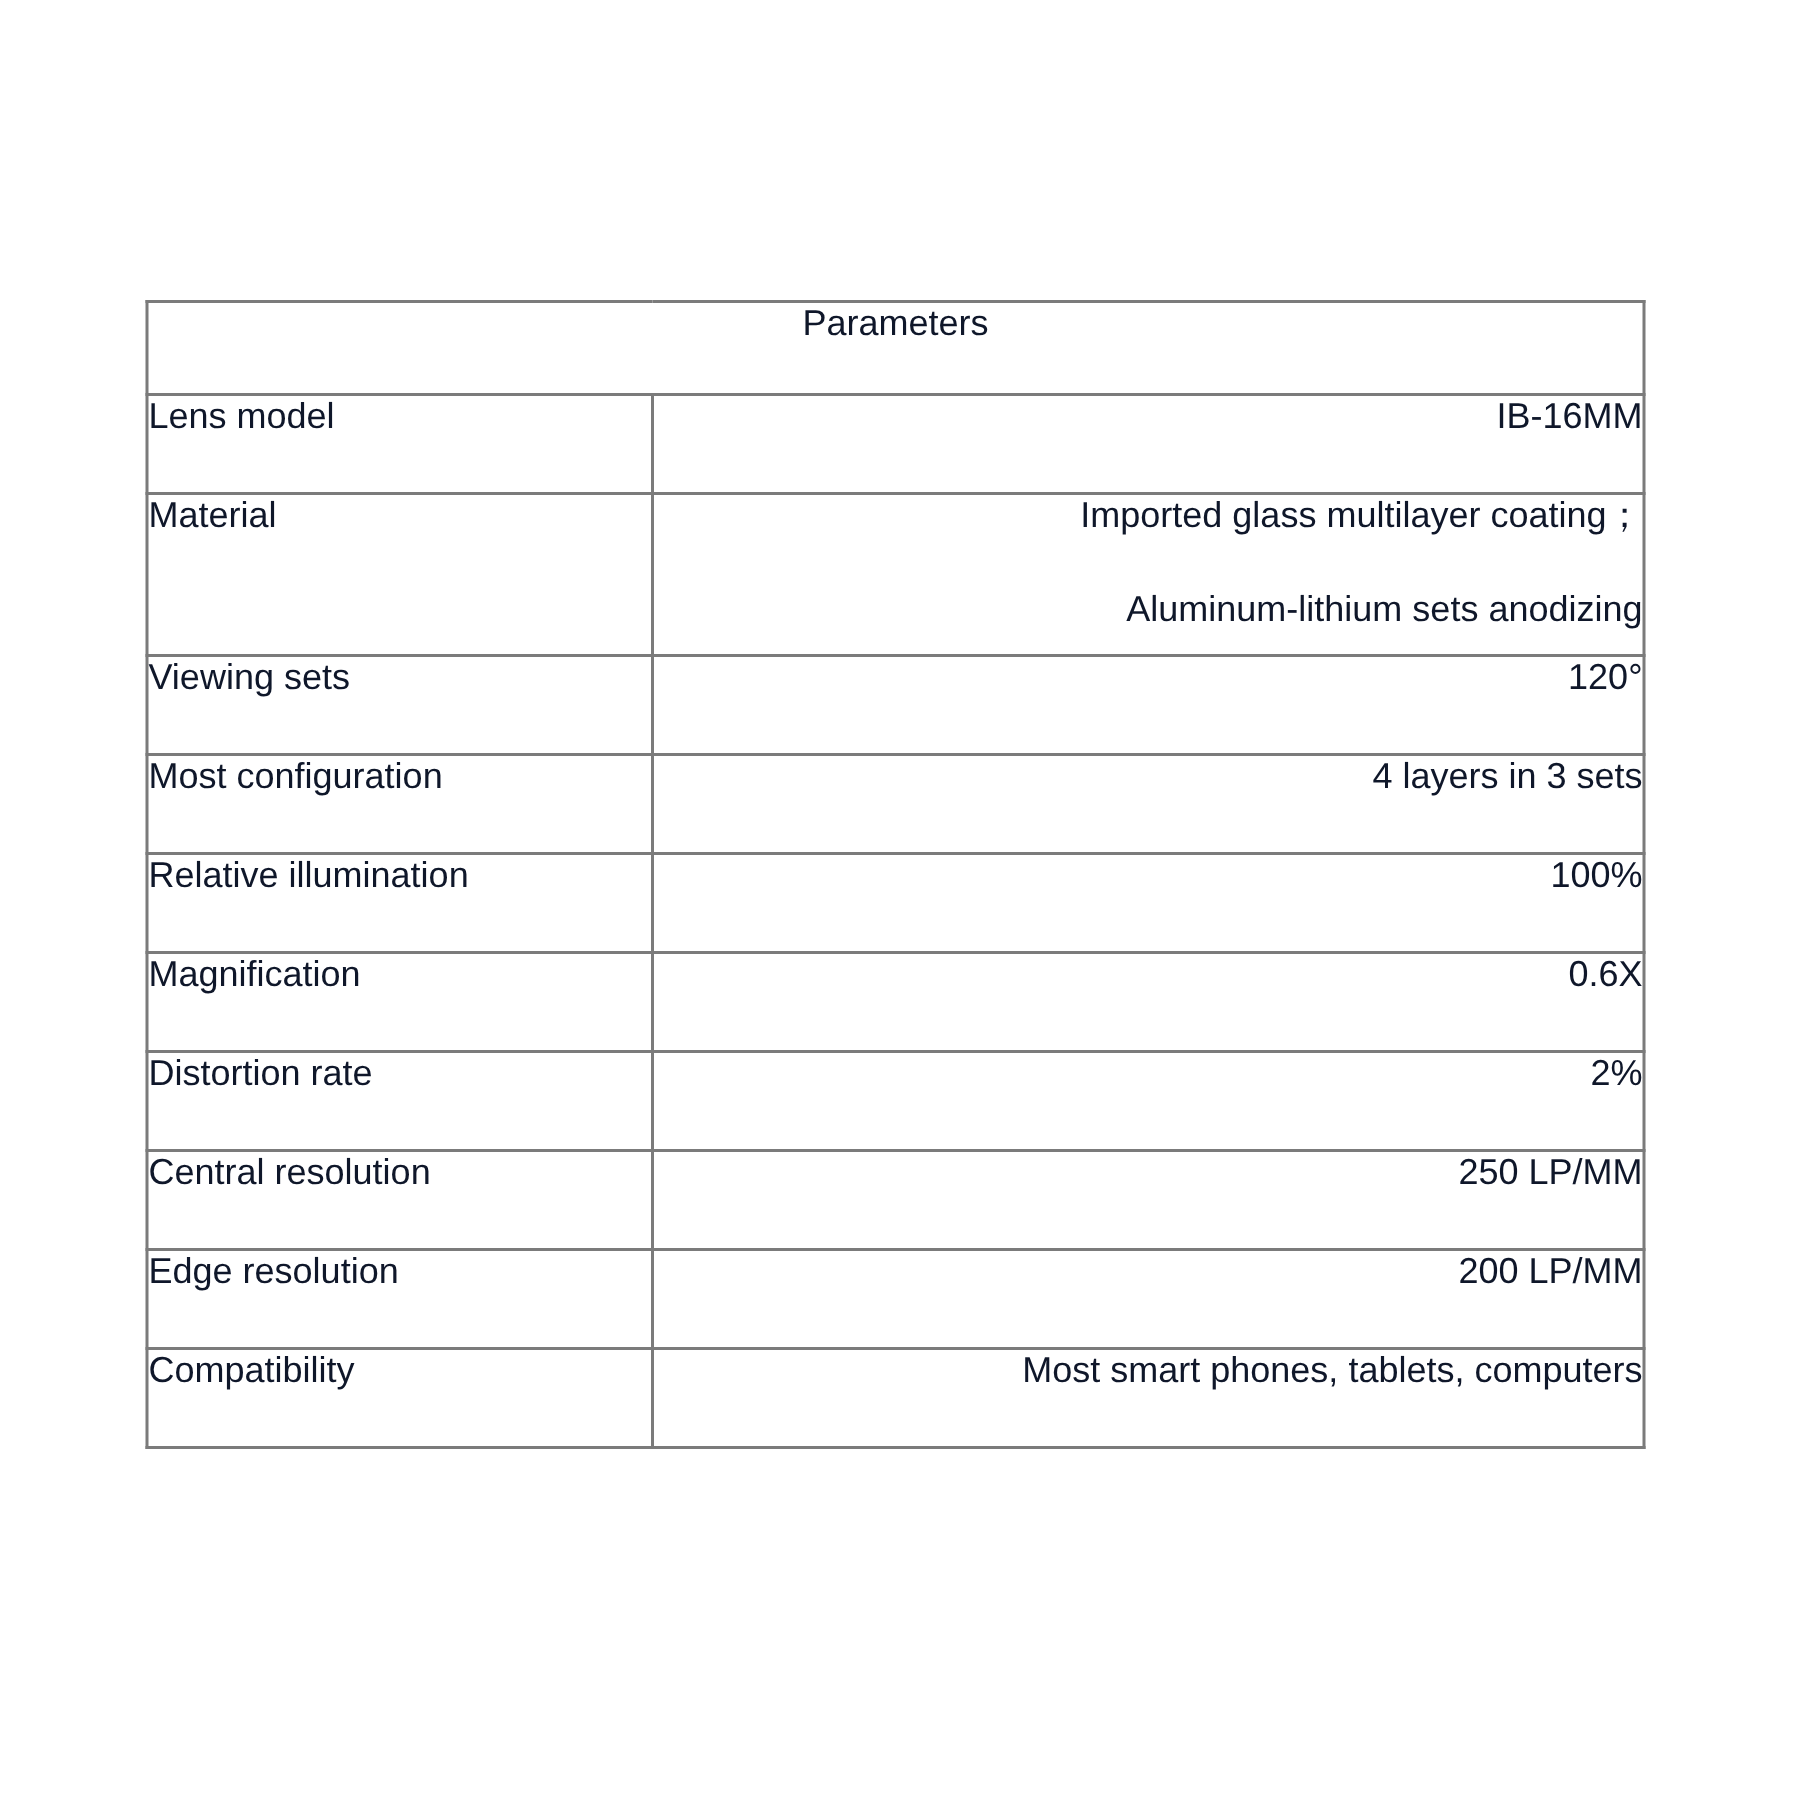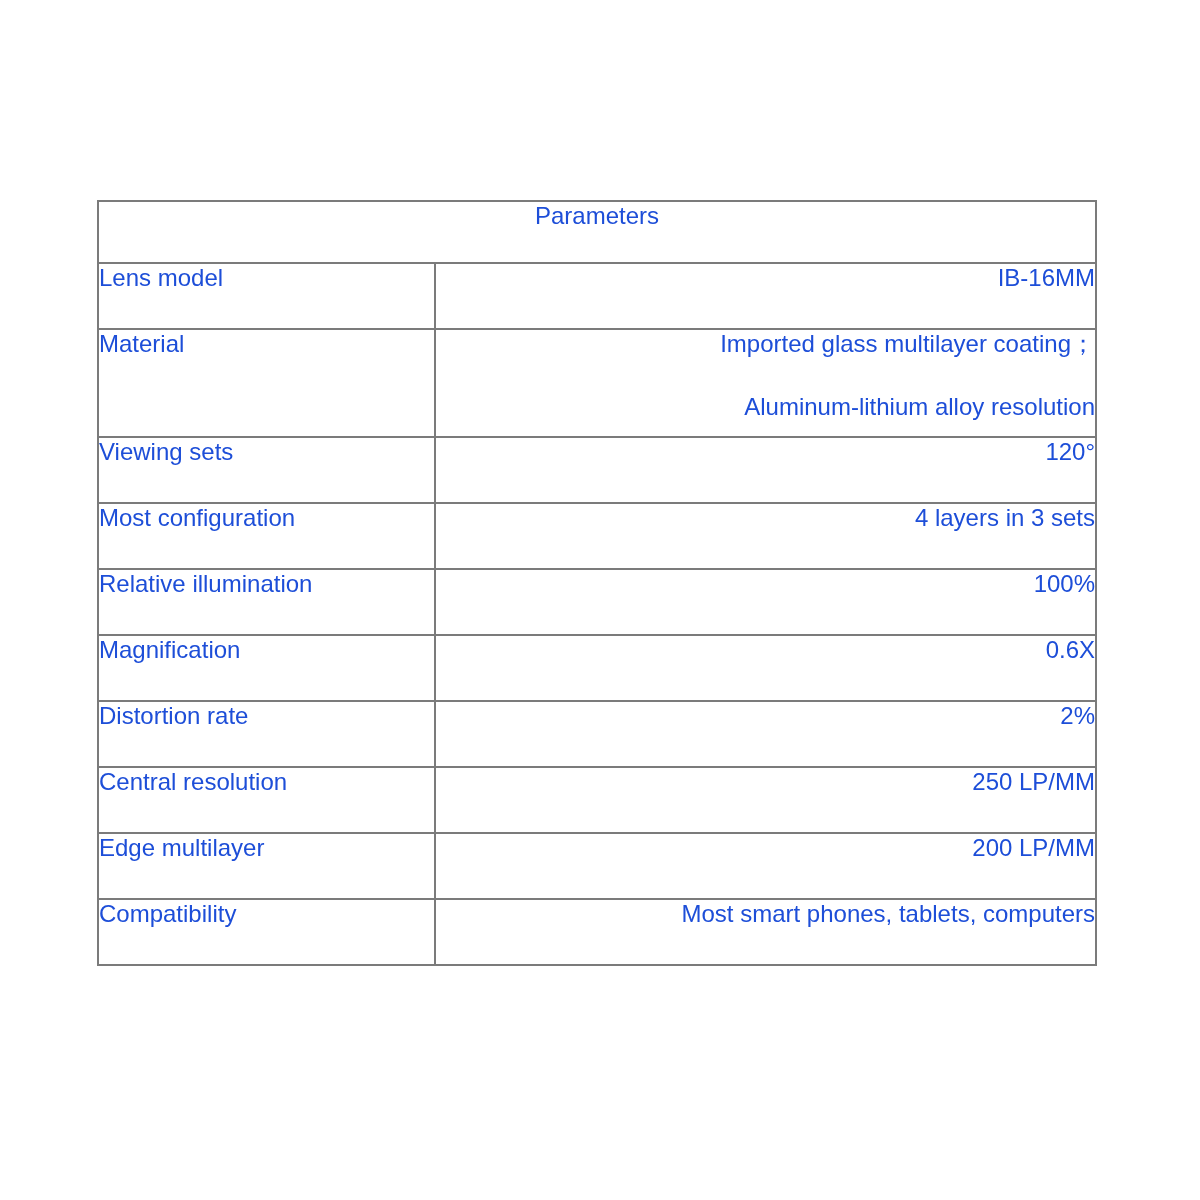--- a/index.html
+++ b/index.html
@@ -27,21 +27,21 @@
     width: 100%;
     border-collapse: collapse;
     table-layout: fixed;
   }
   table.spec-table td {
     border: 2px solid #7b7b7b;
     padding: 0;
     vertical-align: top;
     font-size: 24px;
     line-height: 28px;
-    color: #1d4ed8;
+    color: #0f172a;
     background: #ffffff;
   }
   td.title-cell {
     height: 62px;
     text-align: center;
     padding-top: 12px;
     box-sizing: border-box;
   }
   tr.spec-row {
     height: 66px;
@@ -91,21 +91,21 @@
             <div class="value-line">IB-16MM</div>
             <div class="value-line2"></div>
           </td>
         </tr>
 
 
         <tr class="spec-row tall">
           <td class="label-cell">Material</td>
           <td class="value-cell">
             <div class="value-line">Imported glass multilayer coating；</div>
-            <div class="value-line2">Aluminum-lithium alloy resolution</div>
+            <div class="value-line2">Aluminum-lithium sets anodizing</div>
           </td>
         </tr>
 
         <tr class="spec-row">
           <td class="label-cell">Viewing sets</td>
           <td class="value-cell">
             <div class="value-line">120°</div>
             <div class="value-line2"></div>
           </td>
         </tr>
@@ -144,21 +144,21 @@
 
         <tr class="spec-row">
           <td class="label-cell">Central resolution</td>
           <td class="value-cell">
             <div class="value-line">250 LP/MM</div>
             <div class="value-line2"></div>
           </td>
         </tr>
 
         <tr class="spec-row">
-          <td class="label-cell">Edge multilayer</td>
+          <td class="label-cell">Edge resolution</td>
           <td class="value-cell">
             <div class="value-line">200 LP/MM</div>
             <div class="value-line2"></div>
           </td>
         </tr>
 
         <tr class="spec-row">
           <td class="label-cell">Compatibility</td>
           <td class="value-cell">
             <div class="value-line">Most smart phones, tablets, computers</div>

